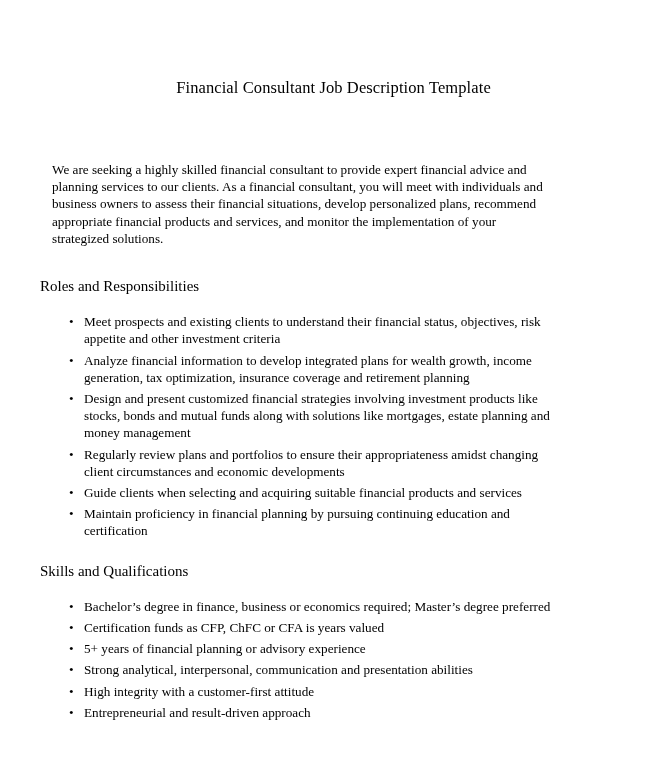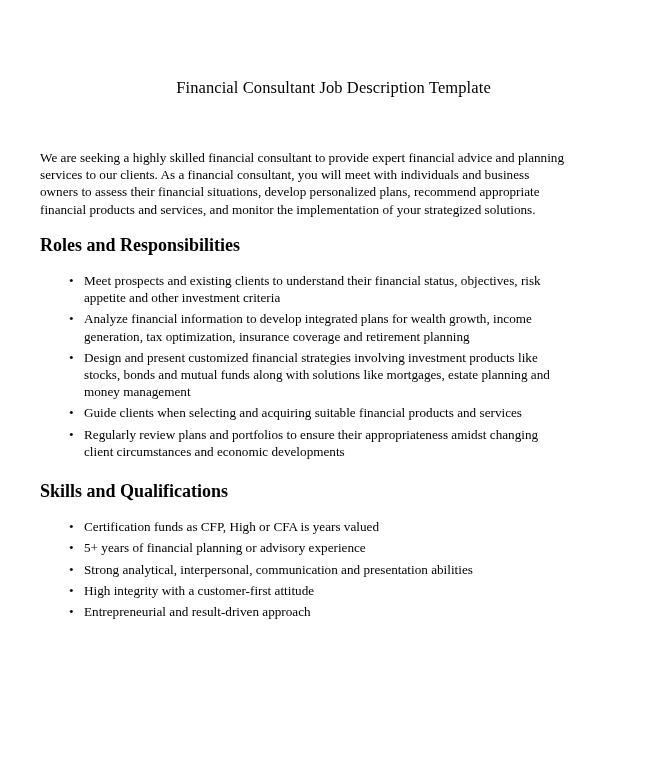--- a/index.html
+++ b/index.html
@@ -32,29 +32,29 @@
     font-weight: normal;
     margin: 0;
     padding-top: 78px;
     letter-spacing: 0.1px;
   }
 
   .intro {
     font-size: 13.2px;
     line-height: 17.2px;
     text-align: left;
-    margin: 0;
+    margin: 12px;
     padding-top: 51px;
     padding-right: 62px;
   }
 
   .section-heading {
-    font-size: 18px;
+    font-size: 15px;
     line-height: 17.2px;
-    font-weight: bold;
+    font-weight: normal;
     margin: 0;
     padding-top: 19px;
   }
 
   ul.bullets {
     list-style: none;
     margin: 0;
     padding: 0;
     padding-top: 14px;
   }
@@ -102,32 +102,38 @@
     <li>
       <span>Meet prospects and existing clients to understand their financial status, objectives, risk appetite and other investment criteria</span>
     </li>
     <li>
       <span class="misspelled">Analyze</span><span> financial information to develop integrated plans for wealth growth, income generation, tax optimization, insurance coverage and retirement planning</span>
     </li>
     <li>
       <span>Design and present customized financial strategies involving investment products like stocks, bonds and mutual funds along with solutions like mortgages, estate planning and money management</span>
     </li>
     <li>
+      <span>Regularly review plans and portfolios to ensure their appropriateness amidst changing client circumstances and economic developments</span>
+    </li>
+    <li>
       <span>Guide clients when selecting and acquiring suitable financial products and services</span>
     </li>
     <li>
-      <span>Regularly review plans and portfolios to ensure their appropriateness amidst changing client circumstances and economic developments</span>
+      <span>Maintain proficiency in financial planning by pursuing continuing education and certification</span>
     </li>
   </ul>
 
   <h2 class="section-heading">Skills and Qualifications</h2>
 
   <ul class="bullets">
     <li>
-      <span>Certification funds as CFP, </span><span class="misspelled">High</span><span> or CFA is years valued</span>
+      <span>Bachelor’s degree in finance, business or economics required; Master’s degree preferred</span>
+    </li>
+    <li>
+      <span>Certification funds as CFP, </span><span class="misspelled">ChFC</span><span> or CFA is years valued</span>
     </li>
     <li>
       <span>5+ years of financial planning or advisory experience</span>
     </li>
     <li>
       <span>Strong analytical, interpersonal, communication and presentation abilities</span>
     </li>
     <li>
       <span>High integrity with a customer-first attitude</span>
     </li>

